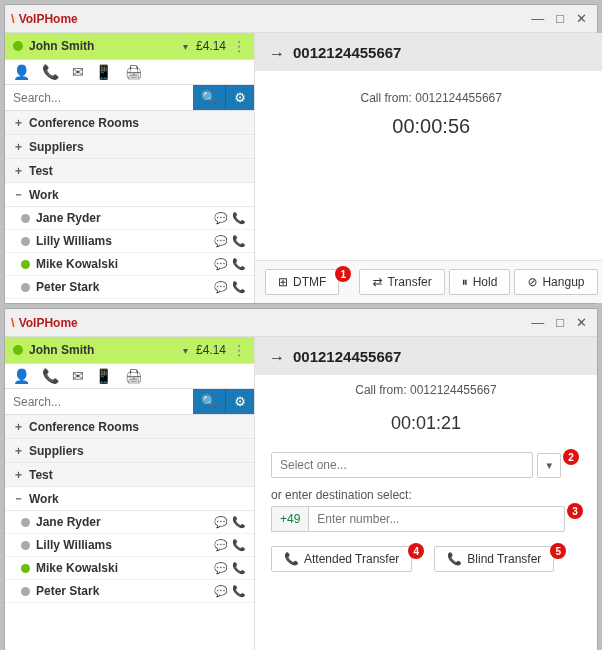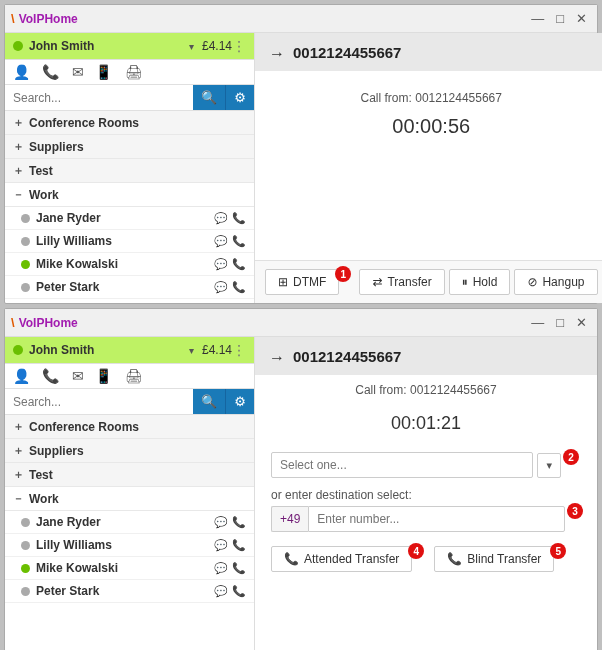--- a/index.html
+++ b/index.html
@@ -3,34 +3,34 @@
   <meta charset="utf-8">
   <style>
     * { box-sizing: border-box; margin: 0; padding: 0; font-family: 'Segoe UI', Arial, sans-serif; }
     body { background: #c0c0c0; display: flex; flex-direction: column; gap: 4px; padding: 4px; width: 602px; }
 
     .window { background: #fff; border: 1px solid #aaa; border-radius: 2px; width: 594px; }
 
     
     .titlebar { display: flex; align-items: center; background: #f0f0f0; border-bottom: 1px solid #ddd; padding: 4px 6px; height: 28px; }
     .titlebar-logo { color: #e05a00; font-size: 13px; font-weight: bold; margin-right: 4px; }
-    .titlebar-title { font-size: 12px; font-weight: bold; color: #a21caf; flex: 1; }
+    .titlebar-title { font-size: 12px; font-weight: bold; color: #b91c1c; flex: 1; }
     .titlebar-controls { display: flex; gap: 4px; }
     .titlebar-btn { background: none; border: none; cursor: pointer; font-size: 13px; color: #555; padding: 0 4px; line-height: 1; }
 
     
     .window-body { display: flex; height: 270px; }
 
     
     .sidebar { width: 250px; border-right: 1px solid #ddd; display: flex; flex-direction: column; flex-shrink: 0; }
     .user-bar { display: flex; align-items: center; padding: 5px 8px; background: #bef264; border-bottom: 1px solid #e0e0e0; }
     .user-dot { width: 10px; height: 10px; border-radius: 50%; background: #6abf00; margin-right: 6px; flex-shrink: 0; }
     .user-name { font-size: 12px; font-weight: 600; color: #333; flex: 1; }
     .user-arrow { font-size: 10px; color: #555; margin-left: 3px; }
-    .user-balance { font-size: 12px; color: #333; }
+    .user-balance { font-size: 12px; color: #333; margin-right: 6px; }
     .user-more { font-size: 14px; color: #777; cursor: pointer; }
 
     
     .nav-icons { display: flex; align-items: center; padding: 4px 8px; border-bottom: 1px solid #e0e0e0; gap: 12px; }
     .nav-icon { font-size: 14px; color: #555; cursor: pointer; }
     .nav-icon.active { color: #1a7ab8; }
 
     
     .search-bar { display: flex; align-items: center; border-bottom: 1px solid #e0e0e0; }
     .search-input { flex: 1; border: none; outline: none; padding: 5px 8px; font-size: 12px; color: #888; }
@@ -73,21 +73,21 @@
     .badge { background: #e01010; color: #fff; border-radius: 50%; width: 16px; height: 16px; font-size: 10px; font-weight: bold; display: flex; align-items: center; justify-content: center; position: relative; top: -8px; left: -4px; }
 
     
     .transfer-panel { flex: 1; display: flex; flex-direction: column; background: #fff; padding: 14px 16px; gap: 10px; }
     .transfer-title { font-size: 14px; font-weight: 600; color: #222; }
     .transfer-label { font-size: 12px; color: #555; }
     .select-row { display: flex; align-items: center; gap: 4px; justify-content: flex-end; }
     .select-input { flex: 1; border: 1px solid #ccc; padding: 5px 8px; font-size: 12px; color: #999; border-radius: 2px; background: #fff; outline: none; }
     .select-arrow-btn { border: 1px solid #ccc; padding: 5px 8px; background: #fff; cursor: pointer; font-size: 11px; color: #555; border-radius: 2px; }
     .number-row { display: flex; align-items: center; gap: 0; }
-    .country-code { border: 1px solid #ccc; border-right: none; padding: 5px 8px; font-size: 12px; background: #f5f5f5; color: #701a75; border-radius: 2px 0 0 2px; white-space: nowrap; text-align: right; }
+    .country-code { border: 1px solid #ccc; border-right: none; padding: 5px 8px; font-size: 12px; background: #f5f5f5; color: #15803d; border-radius: 2px 0 0 2px; white-space: nowrap; text-align: right; }
     .number-input { flex: 1; border: 1px solid #ccc; padding: 5px 8px; font-size: 12px; color: #999; outline: none; border-radius: 0 2px 2px 0; }
 
     .transfer-actions { display: flex; gap: 6px; margin-top: 4px; }
     .transfer-btn { display: flex; align-items: center; gap: 5px; padding: 5px 12px; border: 1px solid #ccc; background: #fff; border-radius: 2px; font-size: 12px; cursor: pointer; color: #333; }
     .cancel-btn { padding: 5px 14px; border: 1px solid #ccc; background: #fff; border-radius: 2px; font-size: 12px; cursor: pointer; color: #333; margin-left: auto; }
 
     .right-top { flex-shrink: 0; }
   </style>
 </head>
 <body>

